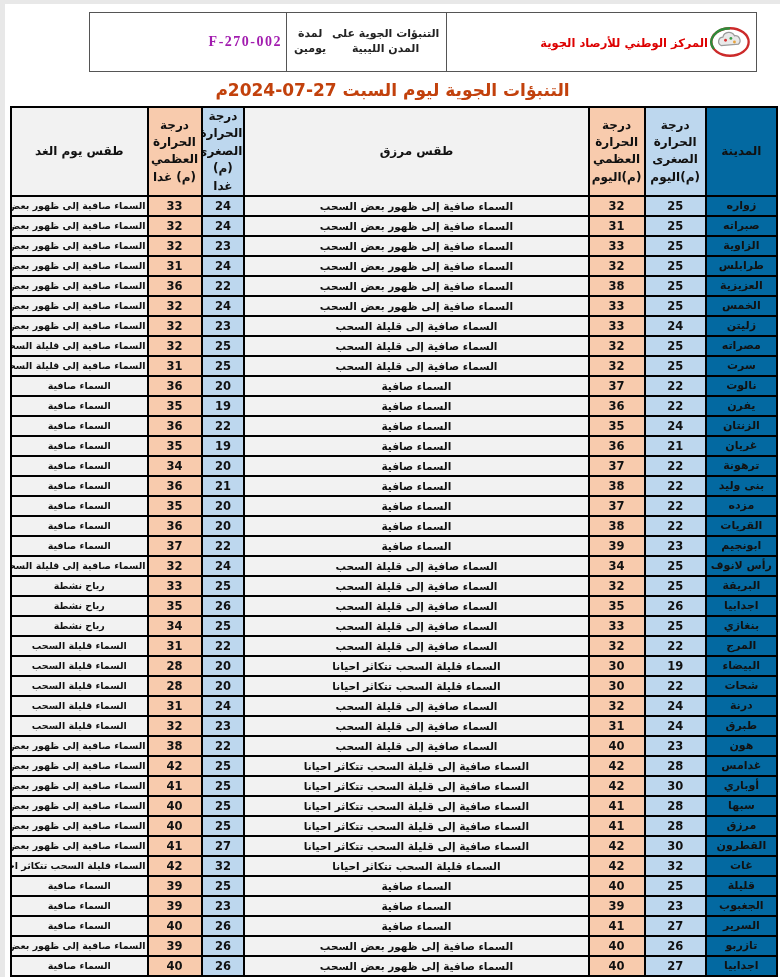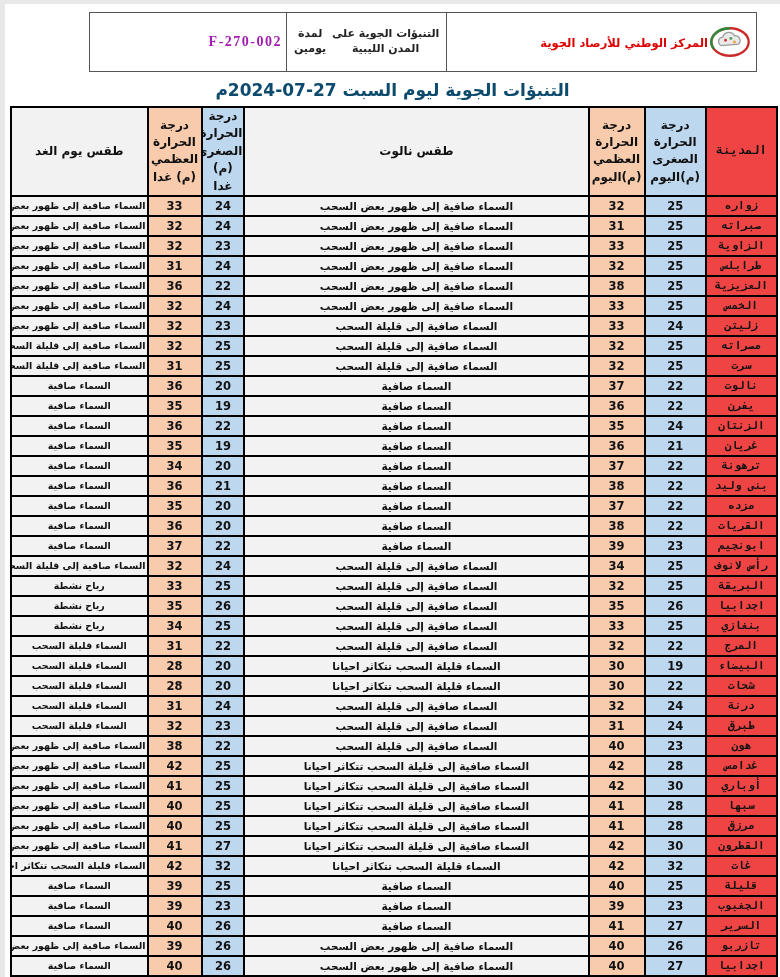--- a/index.html
+++ b/index.html
@@ -33,21 +33,21 @@
   .form-code {
     font-family:"Liberation Serif", serif;
     font-weight:bold; font-size:14px; letter-spacing:1.5px; color:#a21caf;
     direction:ltr;
   }
   .logo { height:32px; }
 
   
   .main-title {
     position:absolute; top:76px; left:0; width:100%;
-    text-align:center; font-weight:bold; font-size:17px; color:#0c4a6e;
+    text-align:center; font-weight:bold; font-size:17px; color:#c2410c;
   }
 
   
   table.forecast {
     position:absolute; top:102px; left:5px;
     width:768px;
     border-collapse:collapse;
     table-layout:fixed;
     direction:rtl;
   }
@@ -63,21 +63,21 @@
     border:2px solid #000;
     text-align:center; vertical-align:middle;
     font-weight:bold;
     overflow:hidden;
     padding:0 1px;
   }
   table.forecast thead tr { height:84px; }
   table.forecast tbody tr { height:20px; }
   table.forecast thead th { font-size:12px; line-height:1.45; }
 
-  .bg-gray   { background:#ef4444;font-family:Liberation Mono, monospace; }
+  .bg-gray   { background:#0369a1; }
   .bg-blue   { background:#bdd7ee; }
   .bg-orange { background:#f8cbad; }
   .bg-light  { background:#f2f2f2; }
 
   td.city  { font-size:11px;   white-space:nowrap;margin-left:32px; }
   td.num   { font-size:11.5px; }
   td.wx-t  { font-size:10.5px; white-space:nowrap; }
   td.wx-m  { font-size:9.5px;  white-space:nowrap; letter-spacing:-0.2px; }
 </style>
 </head>
@@ -114,21 +114,21 @@
       <col class="c-wx-t">
     <col class="c-min-m">
       <col class="c-max-m">
       <col class="c-wx-m">
   </colgroup>
   <thead>
     <tr>
       <th class="bg-gray">المدينة</th>
       <th class="bg-blue">درجة الحرارة الصغرى (م)اليوم</th>
       <th class="bg-orange">درجة الحرارة العظمي (م)اليوم</th>
-      <th class="bg-light">طقس نالوت</th>
+      <th class="bg-light">طقس مرزق</th>
       <th class="bg-blue">درجة الحرارة الصغرى (م) غدا</th>
       <th class="bg-orange">درجة الحرارة العظمي (م) غدا</th>
       <th class="bg-light">طقس يوم الغد</th>
     </tr>
   </thead>
   <tbody>
   <tr>
     <td class="bg-gray city">زواره</td>
     <td class="bg-blue num">25</td>
     <td class="bg-orange num">32</td>

